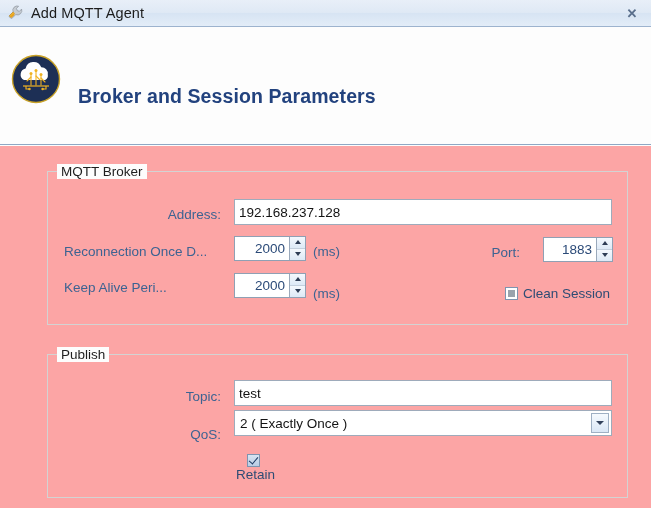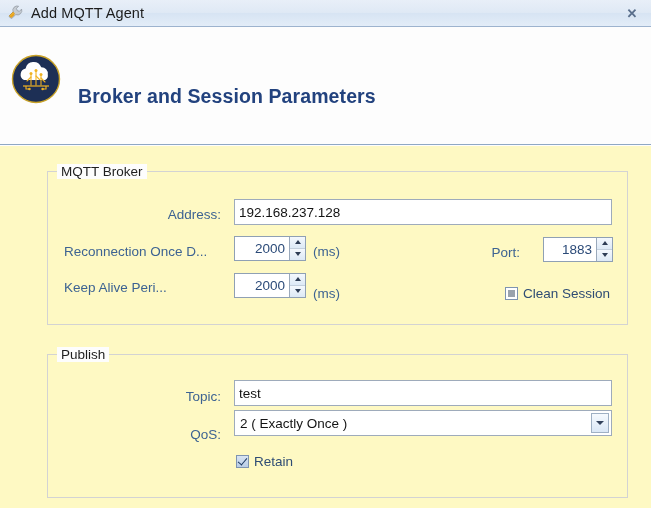--- a/index.html
+++ b/index.html
@@ -69,21 +69,21 @@
     font-weight: bold;
     color: #22427e;
     letter-spacing: 0.1px;
     white-space: nowrap;
   }
 
   
   .body-area {
     position: absolute;
     left: 0; top: 146px; width: 651px; height: 362px;
-    background: #fef9c3;
+    background: #fca5a5;
   }
 
   
   .groupbox {
     position: absolute;
     border: 1px solid #d3d3d3;
     border-radius: 0;
     background: transparent;
   }
   .groupbox-label {
@@ -357,19 +357,19 @@
     <input class="textbox" type="text" style="left: 234px; top: 234px; width: 378px; height: 26px;" value="test">
 
     <span class="field-label" style="left:64px; top:281px; width:157px;">QoS:</span>
     <div class="combobox" style="left:234px; top:264px; width:378px; height:26px;">
       <span class="combo-value">2 ( Exactly Once )</span>
       <span class="combo-arrow">
         <i class="combo-tri"></i>
       </span>
     </div>
 
-    <div class="checkbox-row" style="left:236px; top:308px;">
+    <div class="checkbox-row" style="left:236px; top:308px;flex-direction:column;">
       <span class="cb-box checked"></span>
       <span class="cb-label">Retain</span>
     </div>
 
   </div>
 </div>
 
 </body></html>

